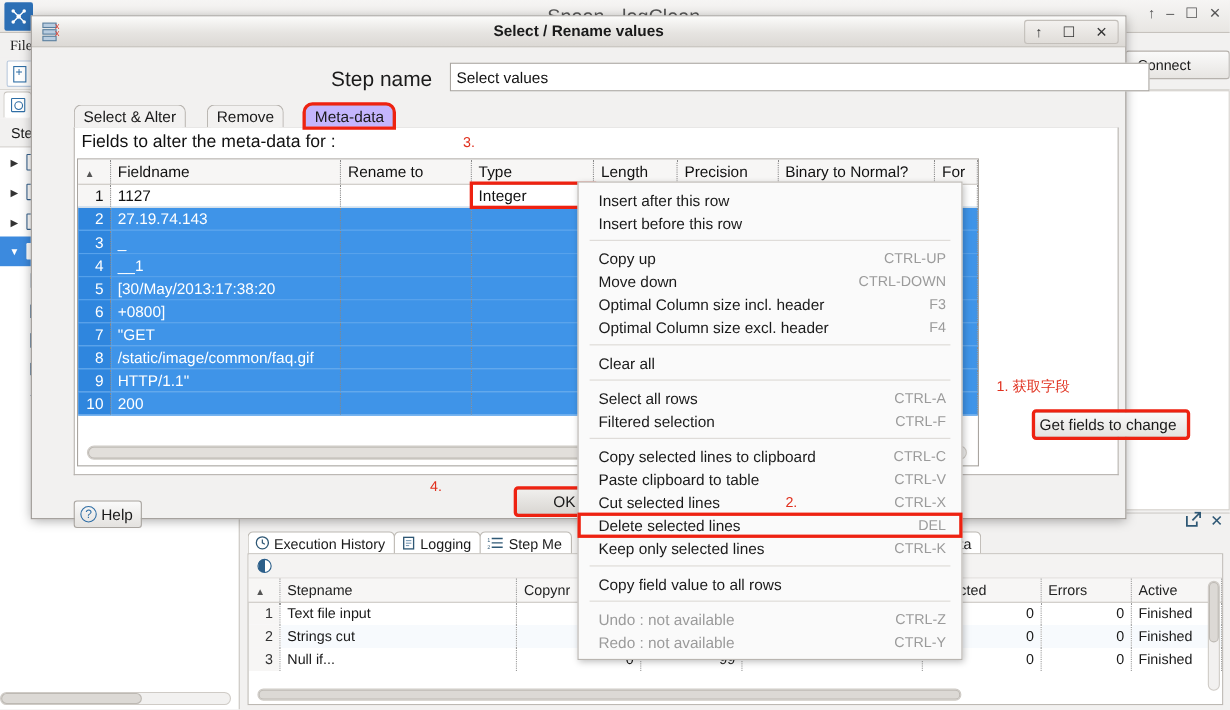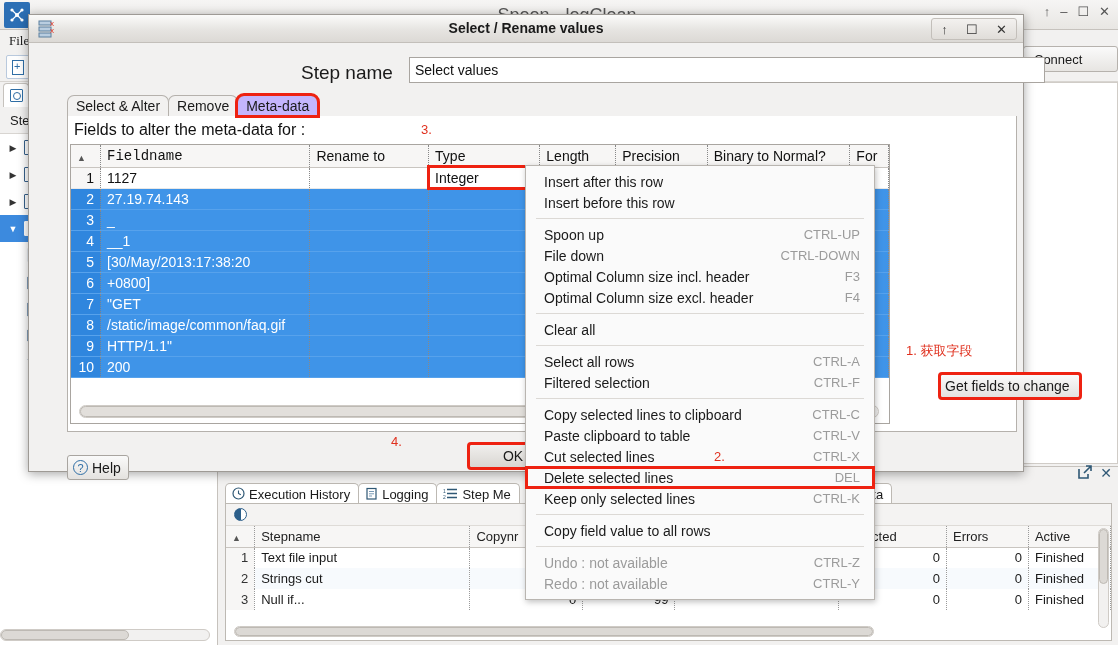--- a/index.html
+++ b/index.html
@@ -239,21 +239,21 @@
   .stepname-input {
     position: absolute; left: 380px; top: 0px; width: 636px; height: 26px;
     border: 1px solid #a9a5a0; background: #fff;
     font-family: "Liberation Sans", sans-serif; font-size: 14px;
     padding: 2px 5px; color: #111;
   }
 
   .tabstrip {
     position: absolute; left: 38px; top: 80px; width: 950px; height: 22px;
     border-bottom: 1px solid #b5b1ac;
-    display: flex; align-items: flex-end;
+    display: flex; align-items: flex-end; gap: 20px;
   }
   .dtab {
     height: 21px; padding: 0 8px; font-size: 14px;
     display: flex; align-items: center;
     background: #f2f1f0; border: 1px solid #b5b1ac; border-bottom: none;
     border-radius: 7px 7px 0 0; margin-right: -1px; position: relative;
   }
   .dtab.active { background: #c4b5fd; border-bottom: 1px solid #fff; z-index: 2; }
   .redbox { outline: 3px solid #ee2211; outline-offset: -1px; }
 
@@ -277,21 +277,21 @@
   table.meta td {
     border-right: 1px dotted #888; border-bottom: 1px solid #e8e8e8;
     padding: 1px 6px; height: 21px; white-space: nowrap; color: #111;
   }
   table.meta tr.selrow td {
     background: #3f94e8; color: #fff; border-bottom: 1px solid #57a2ec;
   }
   table.meta tr.selrow td.rownum { background: #2f86de; color: #fff; }
   .rownum { width: 30px; text-align: right; background: #f7f6f5; color: #333; }
   .sort-arrow { font-size: 9px; color: #555; }
-  .c-field { width: 215px; font-family: Liberation Mono, monospace; }
+  .c-field { width: 215px; }
   .c-rename { width: 130px; }
   .c-type { width: 128px; }
   .c-len { width: 82px; }
   .c-prec { width: 98px; }
   .c-bin { width: 148px; }
   .c-for { width: 40px; }
   .meta-hscroll {
     position: absolute; left: 8px; bottom: 5px; width: 800px; height: 13px;
     background: #f2f1f0; border: 1px solid #cfcbc6; border-radius: 7px;
   }
@@ -757,25 +757,25 @@
     <div class="mi">
       <span>Insert after this row</span>
       <span class="accel"></span>
     </div>
     <div class="mi">
       <span>Insert before this row</span>
       <span class="accel"></span>
     </div>
     <div class="sep"></div>
     <div class="mi">
-      <span>Spoon up</span>
+      <span>Copy up</span>
       <span class="accel">CTRL-UP</span>
     </div>
     <div class="mi">
-      <span>File down</span>
+      <span>Move down</span>
       <span class="accel">CTRL-DOWN</span>
     </div>
     <div class="mi">
       <span>Optimal Column size incl. header</span>
       <span class="accel">F3</span>
     </div>
     <div class="mi">
       <span>Optimal Column size excl. header</span>
       <span class="accel">F4</span>
     </div>

